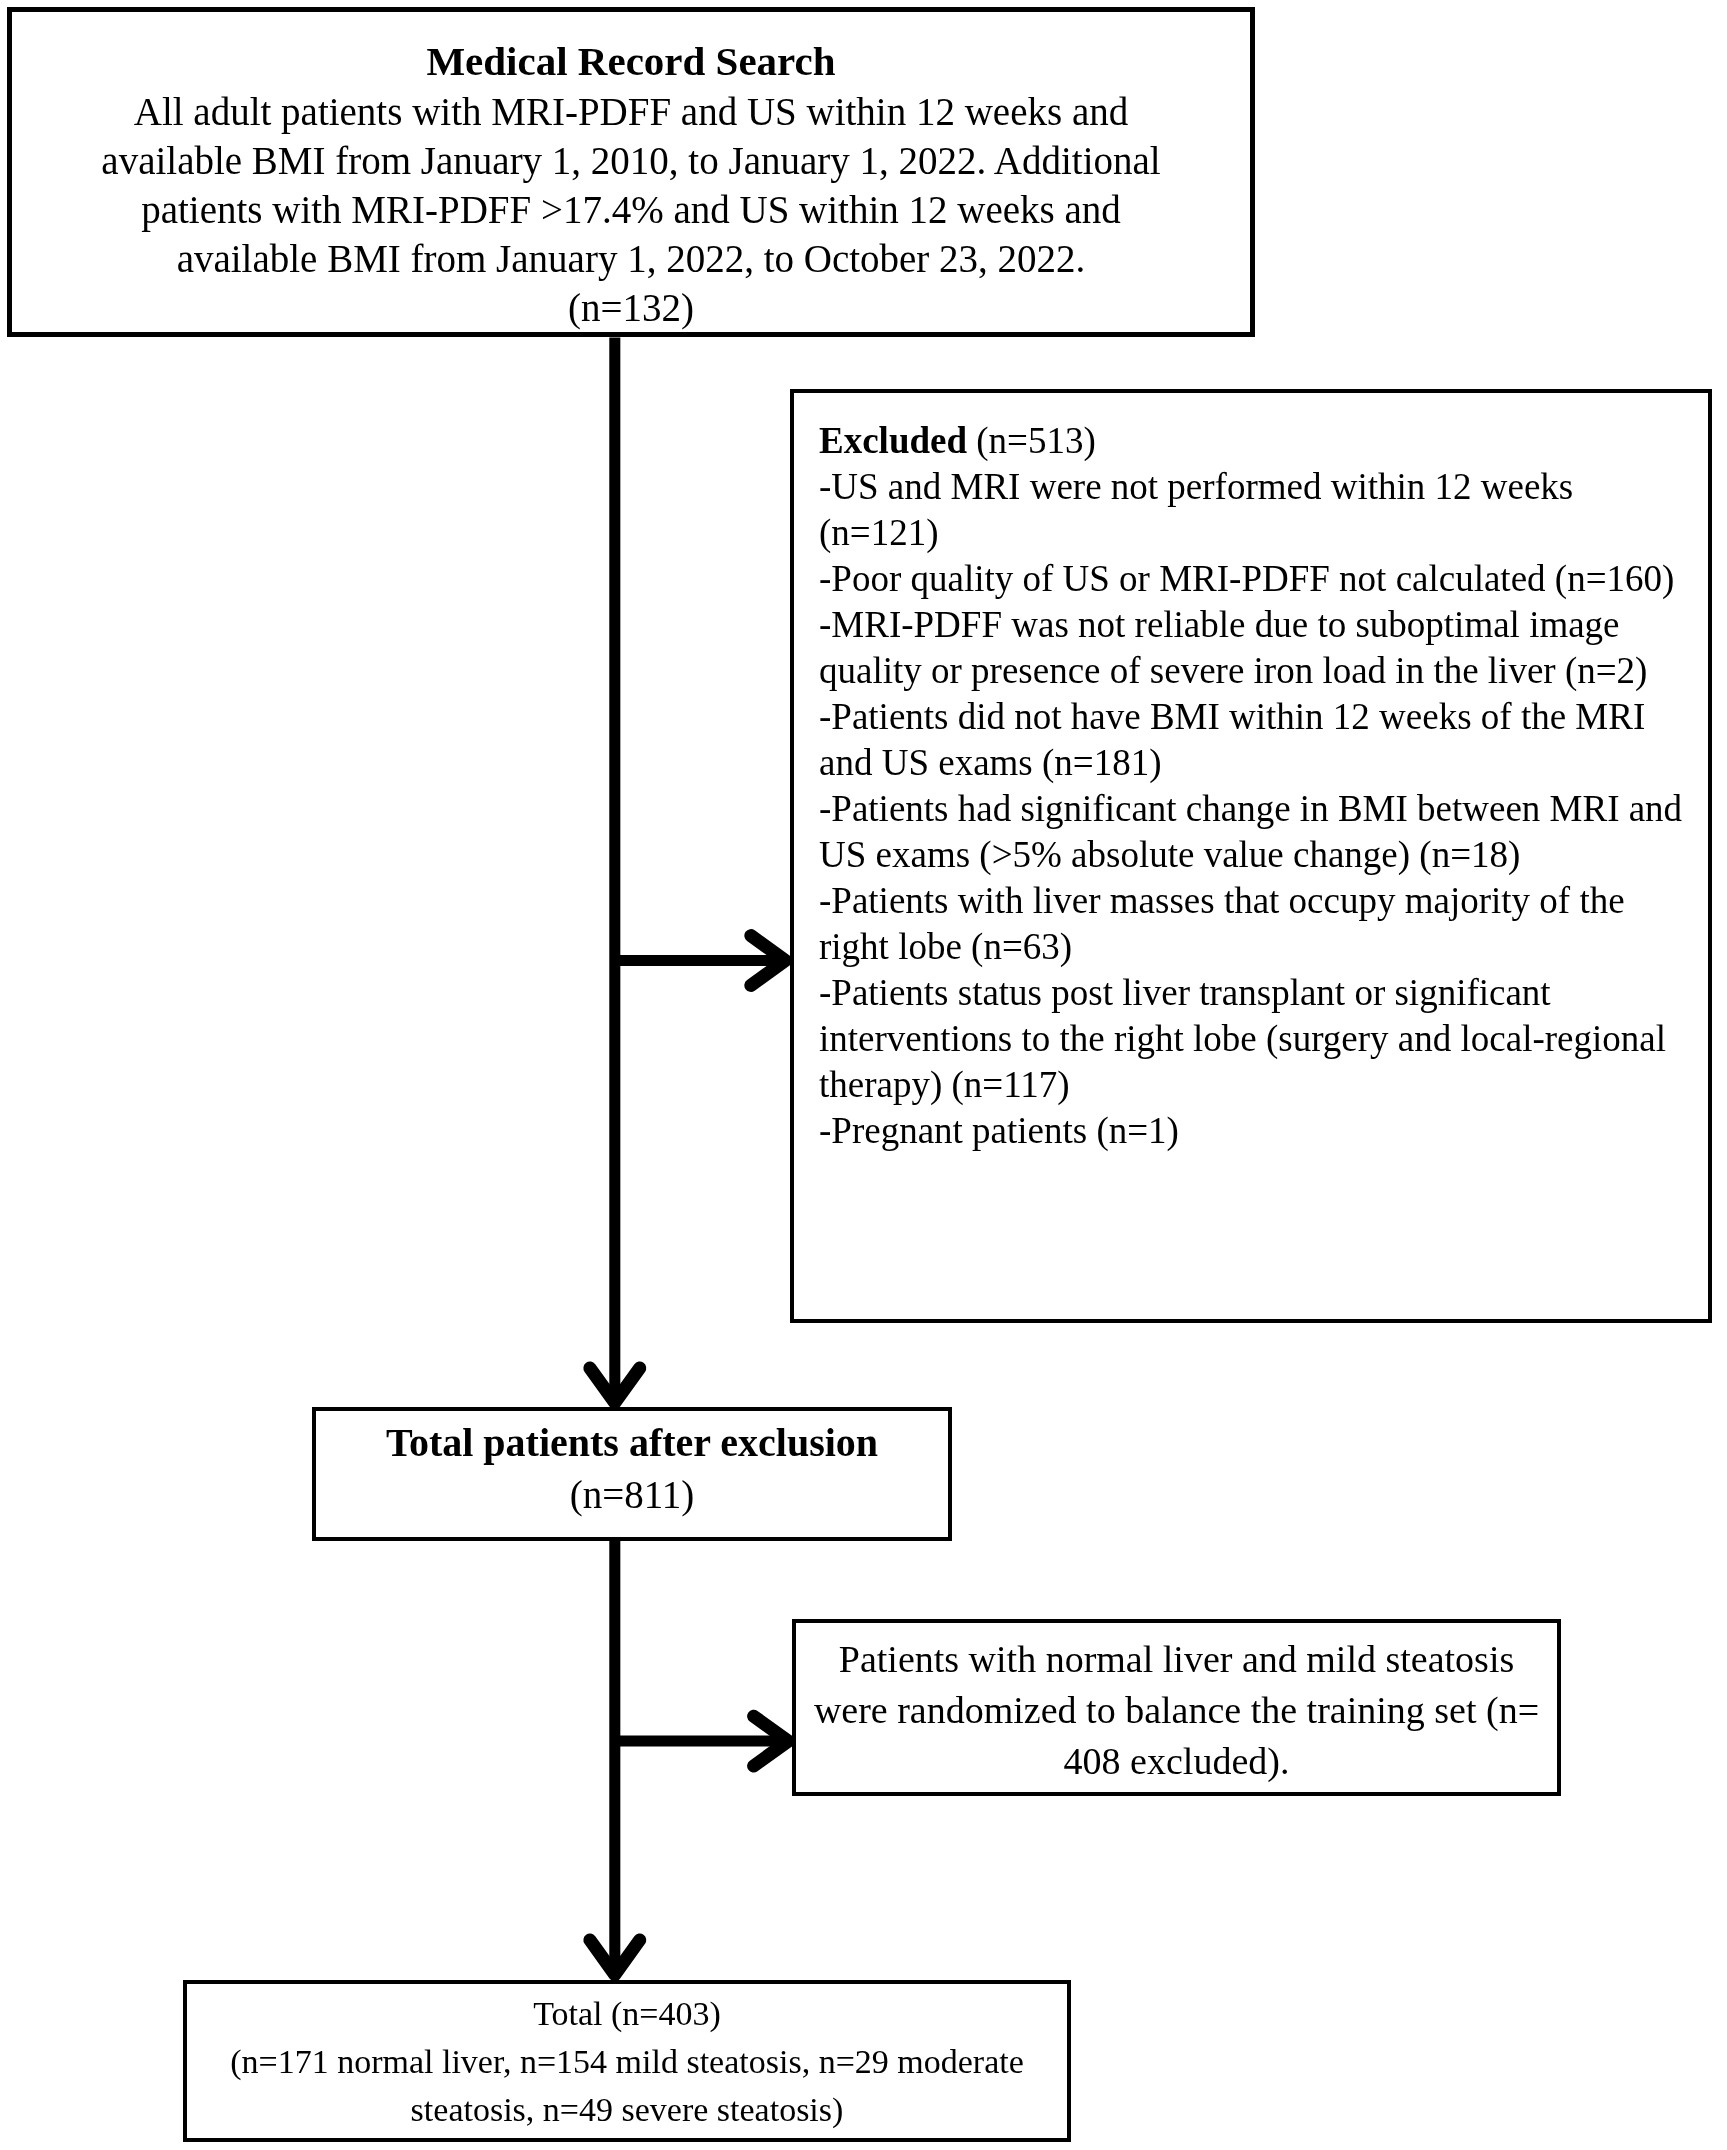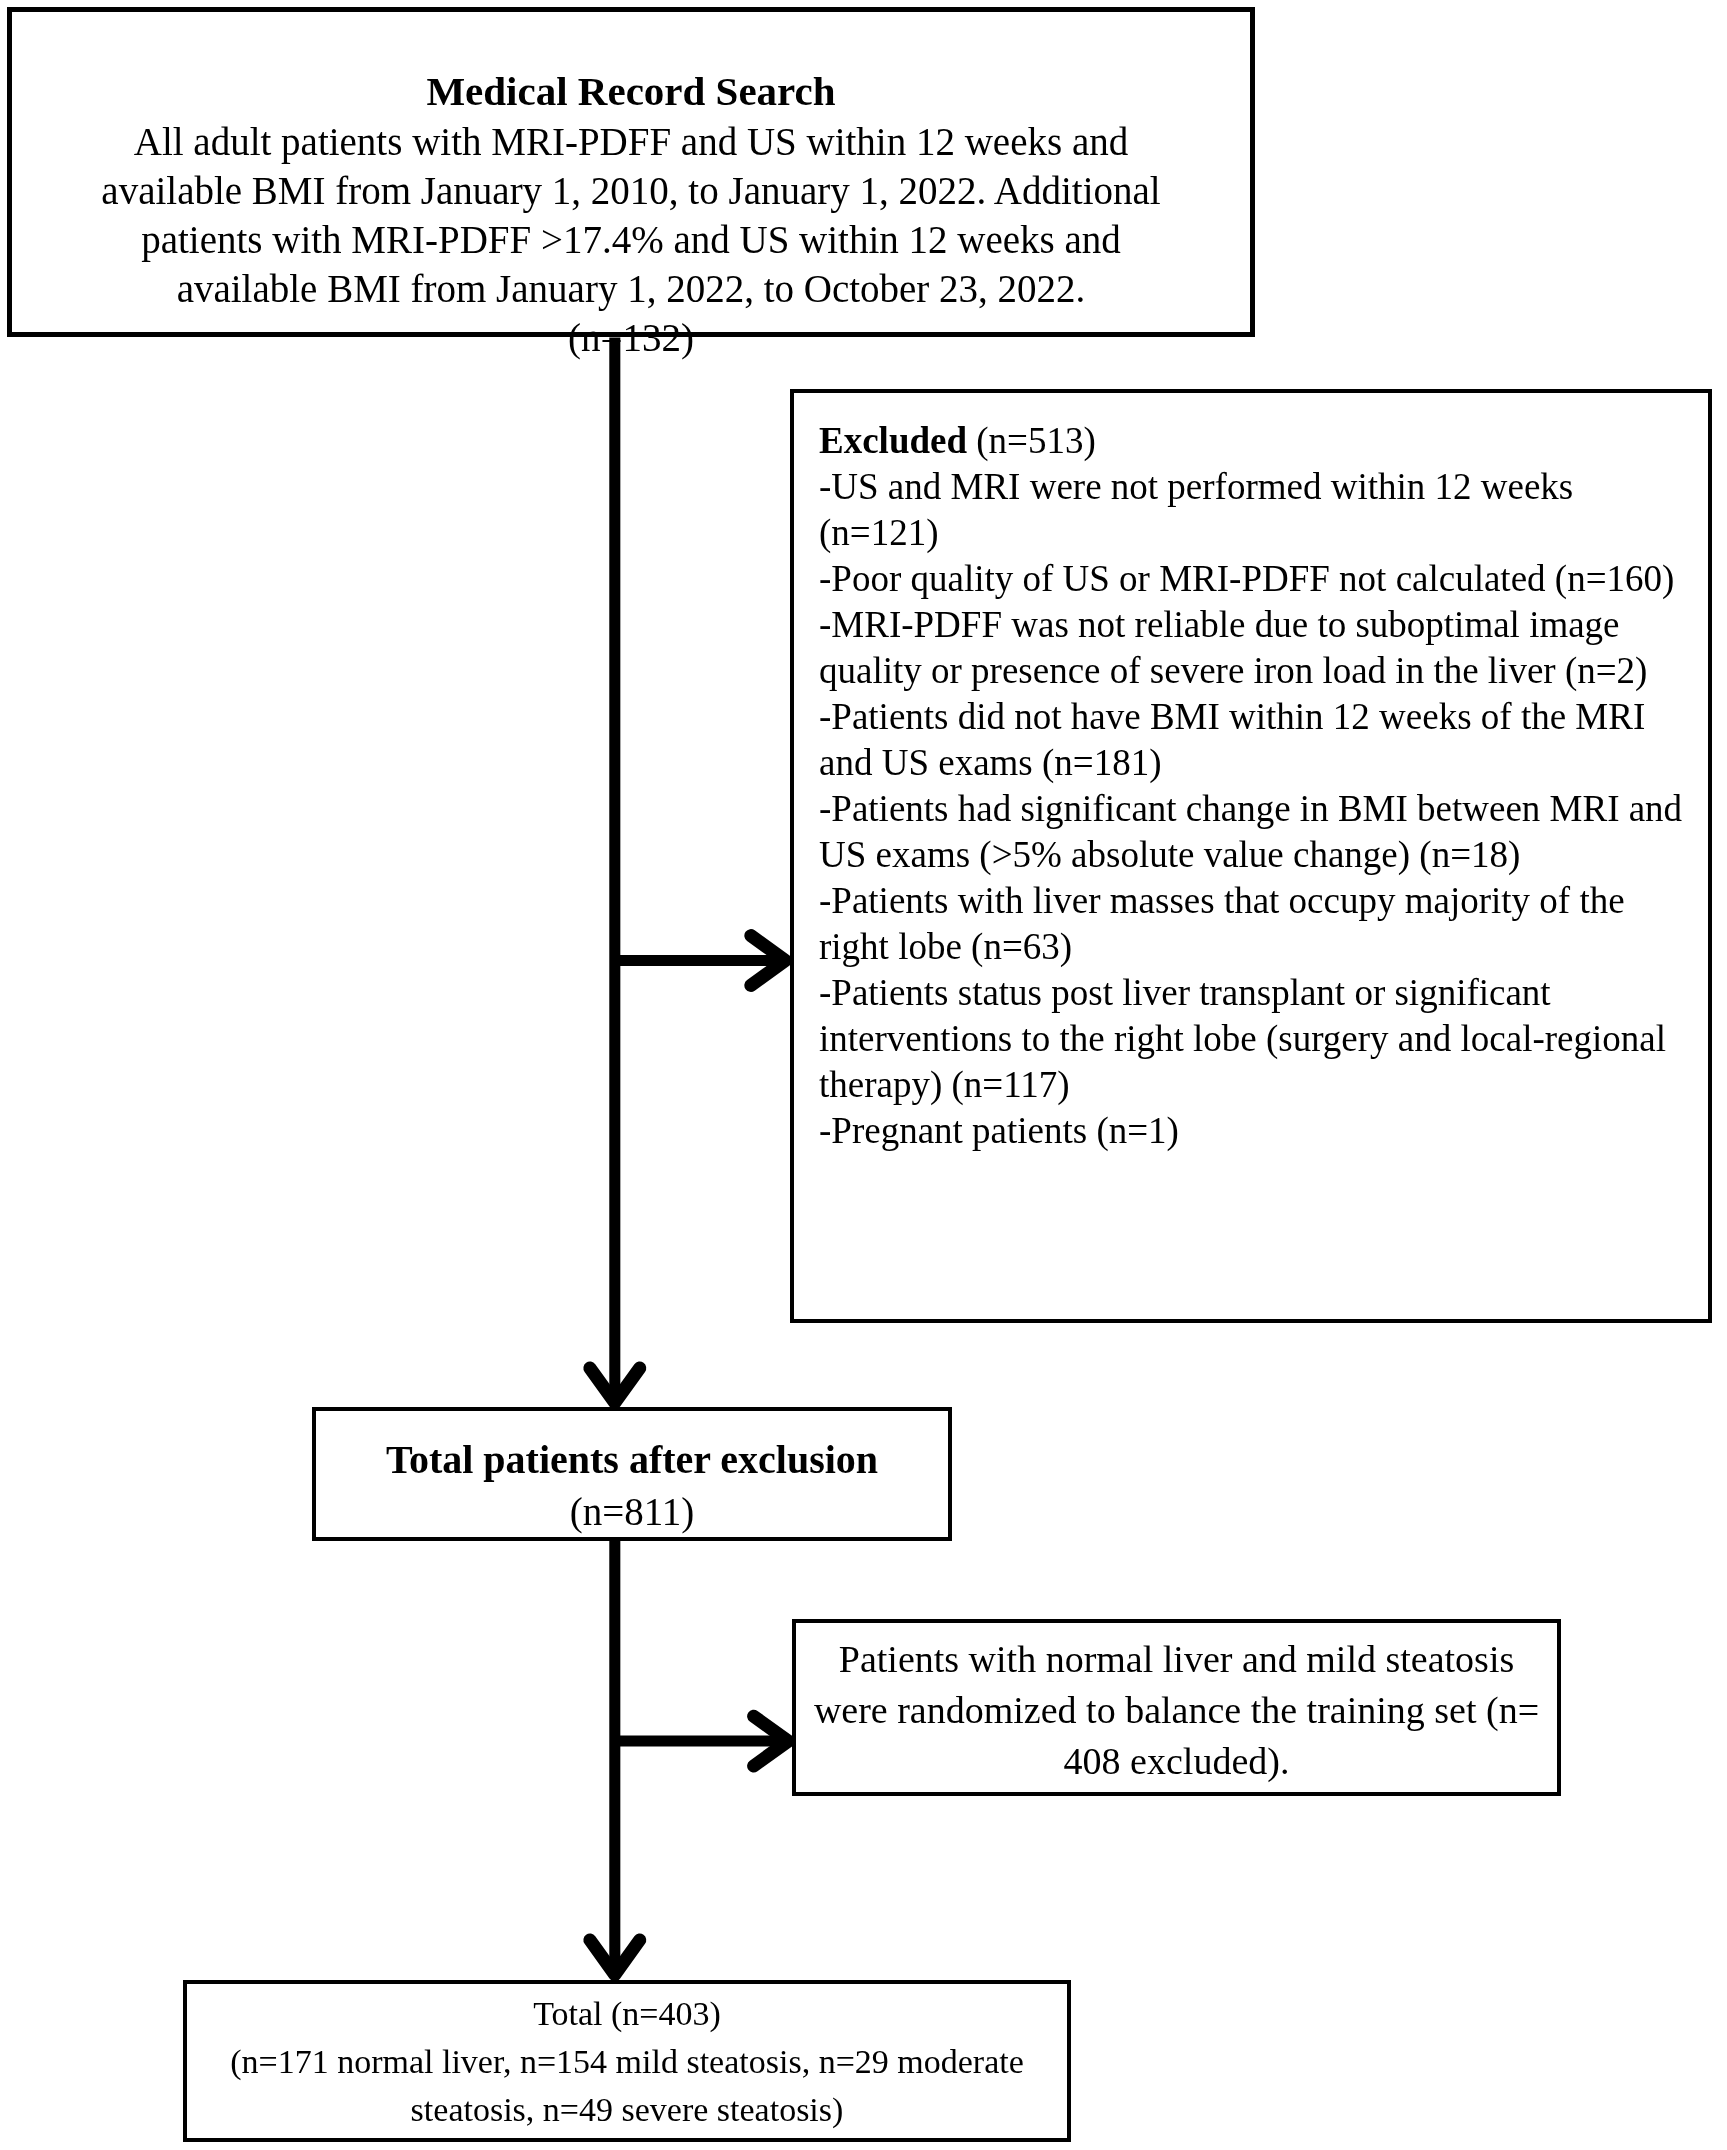--- a/index.html
+++ b/index.html
@@ -28,42 +28,41 @@
   
   .box-medical {
     left: 7px; top: 7px; width: 1248px; height: 330px;
     border-width: 5.5px;
     padding-top: 23.5px;
   }
   .box-medical .title {
     font-weight: bold;
     font-size: 41px;
     line-height: 51px;
-    margin-top: 30px;
   }
   .box-medical .line {
     font-size: 39px;
     line-height: 49px;
   }
 
   
   .box-excluded {
     left: 790px; top: 389px; width: 922px; height: 934px;
     padding: 25px 19.3px 0 25px;
     font-size: 37px;
     line-height: 46px;
     text-align: left;
   }
   .box-excluded .heading-bold { font-weight: bold; }
 
   
   .box-total {
     left: 312px; top: 1407px; width: 640px; height: 134px;
     border-width: 4.8px;
-    padding-top: 22px;
+    padding-top: 5px;
   }
   .box-total .title {
     font-weight: bold;
     font-size: 40px;
     line-height: 53px;
   }
   .box-total .line {
     font-size: 39px;
     line-height: 51px;
   }

